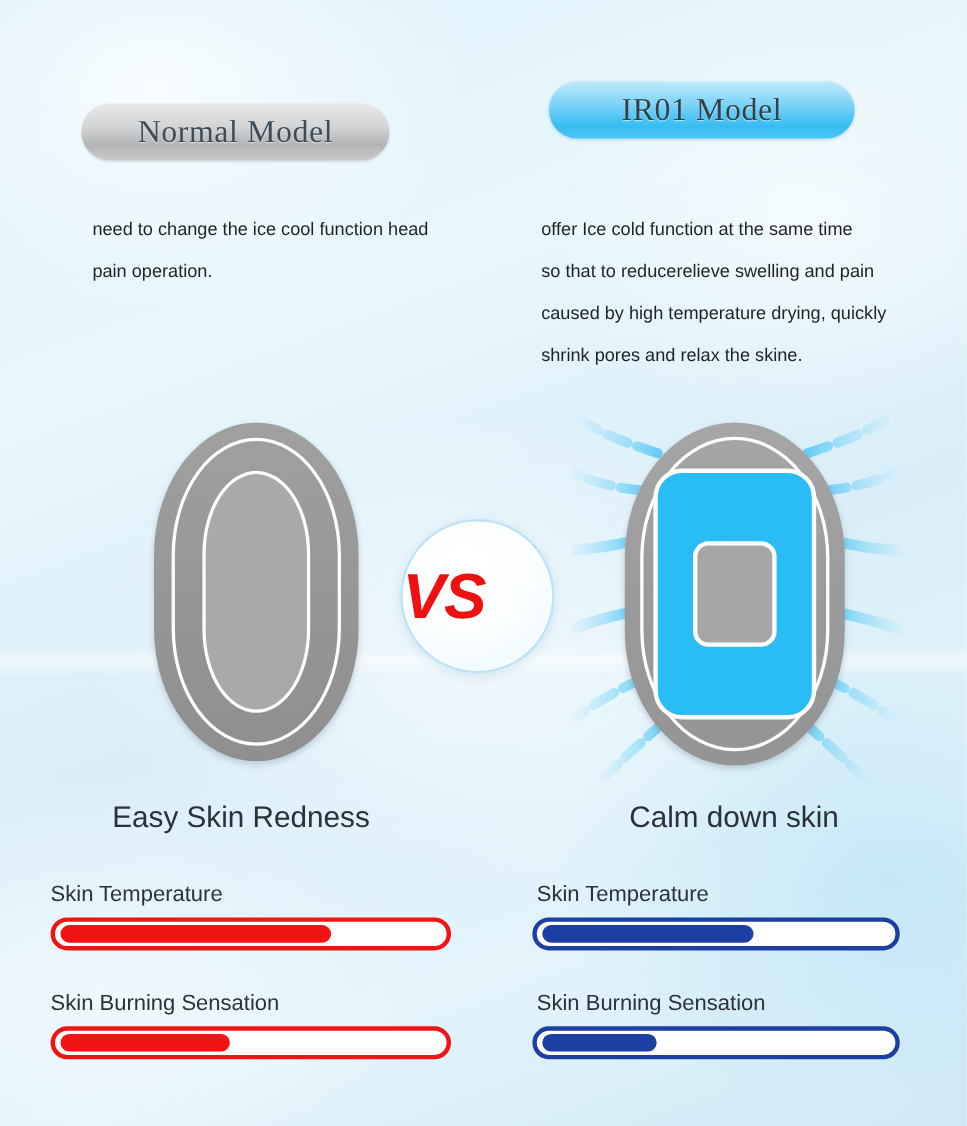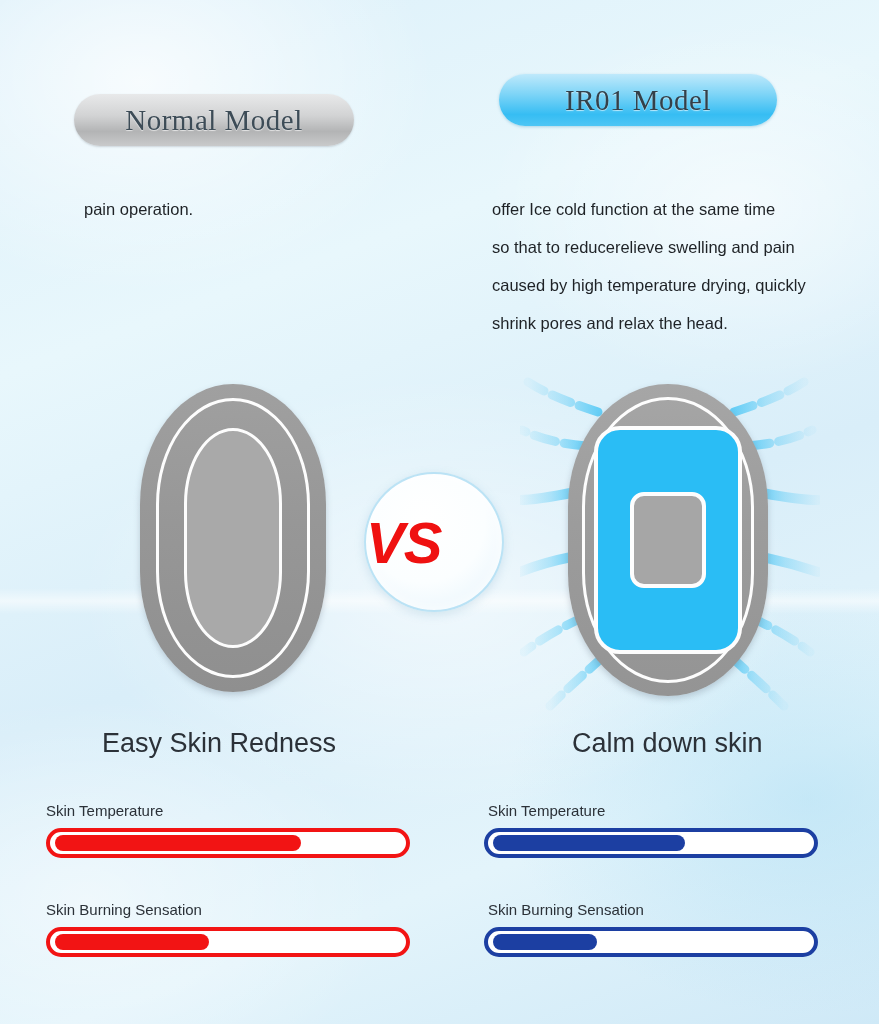--- a/index.html
+++ b/index.html
@@ -136,21 +136,21 @@
   .caption {
     position:absolute; top:728px;
     font-size:27px; color:#2b3138; white-space:nowrap;
   }
   .cap-left  { left:102px; }
   .cap-right { left:572px; }
 
   
   .metric { position:absolute; }
   .metric-label {
-    font-size:15px; color:#2b3138; margin-bottom:9px; white-space:nowrap;
+    font-size:20px; color:#2b3138; margin-bottom:9px; white-space:nowrap;
   }
   .bar-track {
     height:30px; border-radius:15px; background:#ffffff;
     display:flex; align-items:center;
   }
   .bar-fill { height:16px; border-radius:8px; margin-left:5px; }
 
   .bar-red   { border:4px solid #f21414; }
   .fill-red  { background:#f21414; }
   .bar-blue  { border:4px solid #1c3fa2; }
@@ -171,28 +171,29 @@
 
   <div class="pill pill-normal">
     <span>Normal Model</span>
   </div>
 
   <div class="pill pill-ir01">
     <span>IR01 Model</span>
   </div>
 
   <div class="desc desc-left">
+    <span>need to change the ice cool function head</span>
     <span>pain operation.</span>
   </div>
 
   <div class="desc desc-right">
     <span>offer Ice cold function at the same time</span>
     <span>so that to reducerelieve swelling and pain</span>
     <span>caused by high temperature drying, quickly</span>
-    <span>shrink pores and relax the head.</span>
+    <span>shrink pores and relax the skine.</span>
   </div>
 
   <div class="device dev-left">
     <div class="dev-left-ring"></div>
     <div class="dev-left-inner"></div>
   </div>
 
   <svg class="cold-air" viewBox="0 0 300 360">
     <defs>
       <linearGradient id="streakL" x1="100%" y1="0%" x2="0%" y2="0%">

